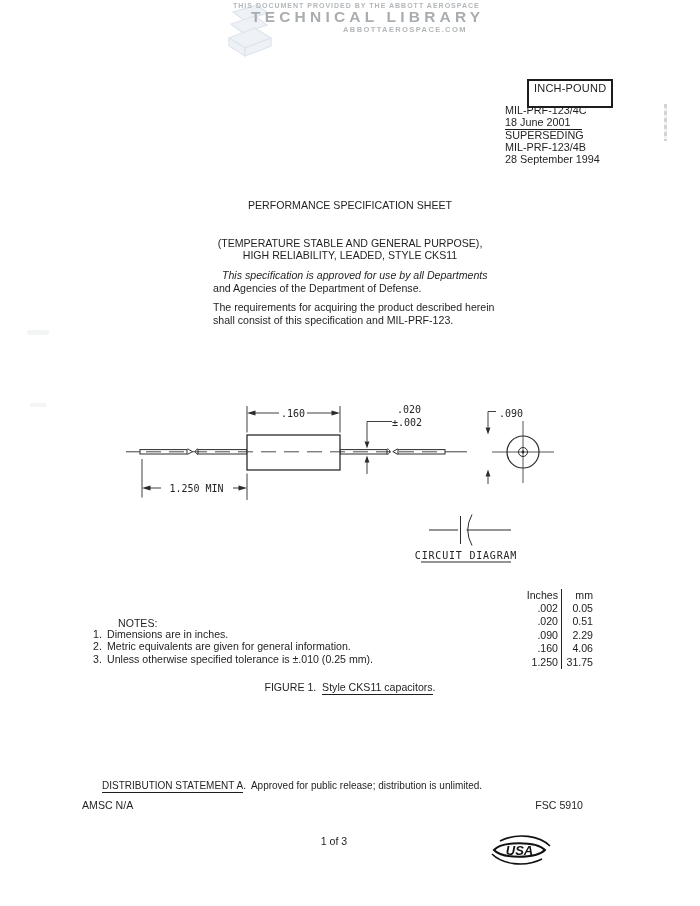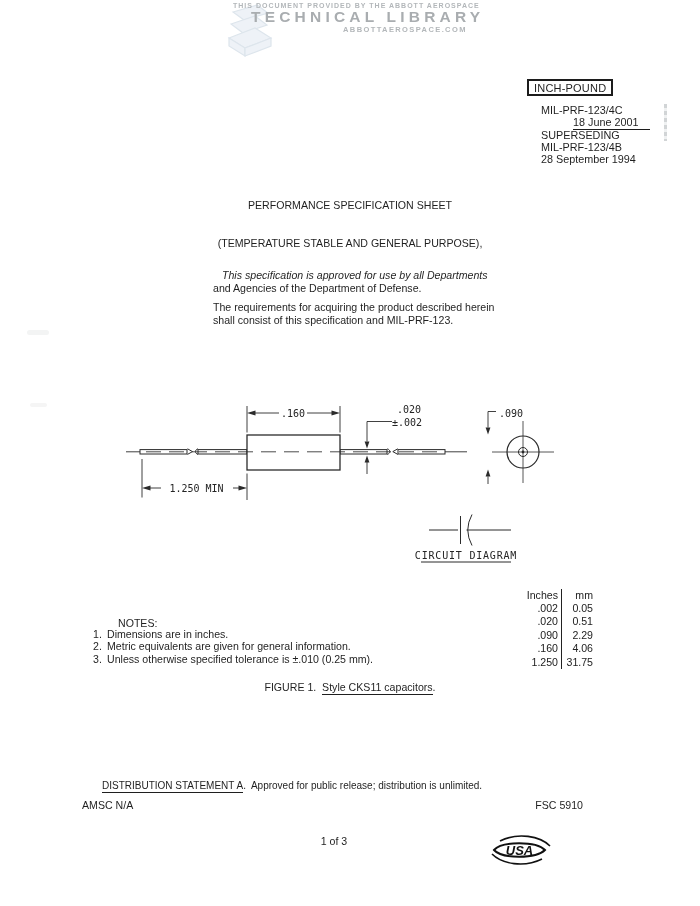--- a/index.html
+++ b/index.html
@@ -14,24 +14,24 @@
   .prov-line2{top:8px;left:251px;font-size:15.5px;font-weight:bold;letter-spacing:4.2px;color:#a9adb0;white-space:nowrap;}
   .prov-line3{top:25px;left:343px;font-size:7.5px;font-weight:bold;letter-spacing:1.4px;color:#b3b7ba;white-space:nowrap;}
 
   
   .artifact-v{top:104px;left:664px;width:3px;height:37px;
     background:repeating-linear-gradient(to bottom,#c6cacc 0 4px,#eceeef 4px 7px);opacity:.8;}
   .smudge1{top:330px;left:27px;width:22px;height:5px;background:#f3f4f4;border-radius:3px;}
   .smudge2{top:403px;left:30px;width:17px;height:4px;background:#f5f5f5;border-radius:2px;}
 
   
-  .inchpound{top:79px;left:527px;border:2px solid #1c1c1c;padding:1px 5px 0 5px;
+  .inchpound{top:79px;left:527px;border:2px solid #1c1c1c;padding:1px 5px 12px 5px;
     font-size:11px;letter-spacing:.2px;white-space:nowrap;}
-  .milblock{top:104px;left:541px;font-size:10.8px;line-height:12.3px;white-space:nowrap;}
-  .milblock .dateline{display:inline-block;width:77px;border-bottom:1.5px solid #1c1c1c;margin-bottom:-1.5px;margin-left:32px;}
+  .milblock{top:104px;left:505px;font-size:10.8px;line-height:12.3px;white-space:nowrap;}
+  .milblock .dateline{display:inline-block;width:77px;border-bottom:1.5px solid #1c1c1c;margin-bottom:-1.5px;}
 
   
   .ctr{left:0;width:700px;text-align:center;font-size:10.6px;white-space:nowrap;}
   .doc-type{top:199px;}
   .t1{top:224.5px;} .t2{top:236.8px;} .t3{top:249px;}
   .para{left:213px;font-size:10.6px;line-height:12.8px;white-space:nowrap;}
   .p1{top:269px;} .p1 .ind{padding-left:9px;display:inline-block;font-style:italic;}
   .p2{top:301px;}
 
   
@@ -96,20 +96,21 @@
   <div class="abs milblock">
     <div>MIL-PRF-123/4C</div>
     <div><span class="dateline">18 June 2001</span></div>
     <div>SUPERSEDING</div>
     <div>MIL-PRF-123/4B</div>
     <div>28 September 1994</div>
   </div>
 
   <div class="abs ctr doc-type">PERFORMANCE SPECIFICATION SHEET</div>
   <div class="abs ctr t2">(TEMPERATURE STABLE AND GENERAL PURPOSE),</div>
+  <div class="abs ctr t3">HIGH RELIABILITY, LEADED, STYLE CKS11</div>
 
   <div class="abs para p1">
     <div><span class="ind">This specification is approved for use by all Departments</span></div>
     <div>and Agencies of the Department of Defense.</div>
   </div>
   <div class="abs para p2">
     <div>The requirements for acquiring the product described herein</div>
     <div>shall consist of this specification and MIL-PRF-123.</div>
   </div>
 

